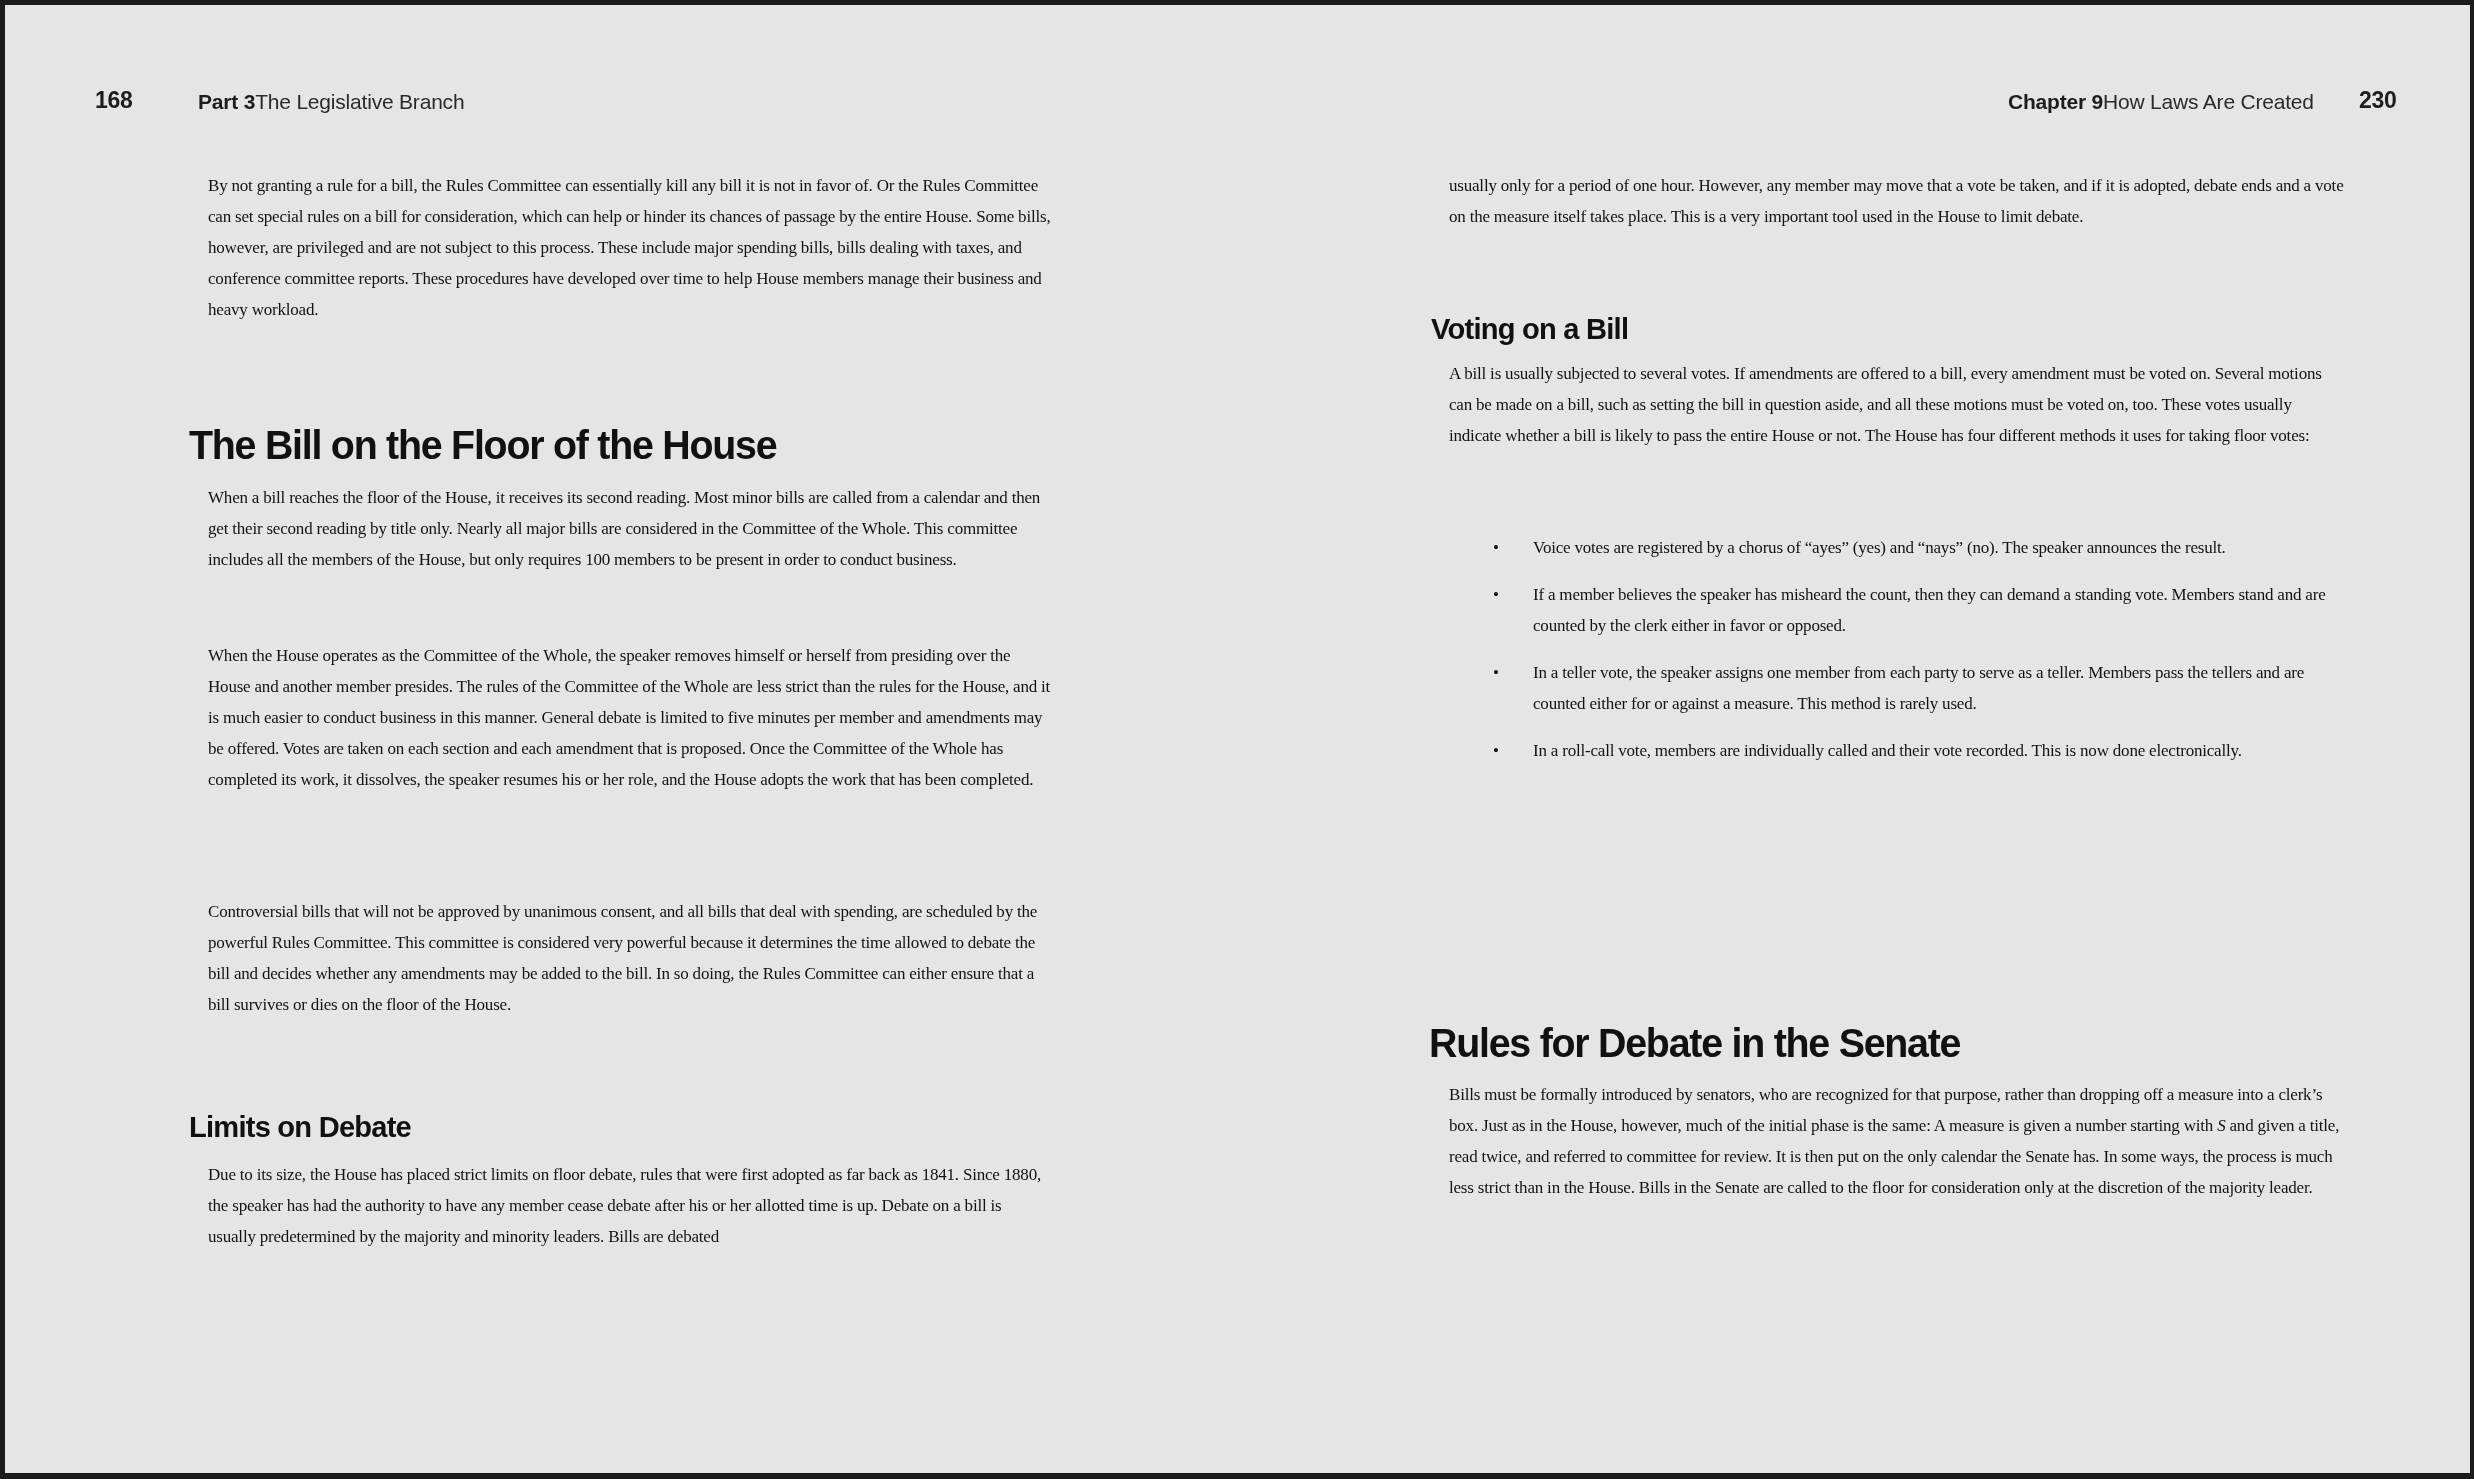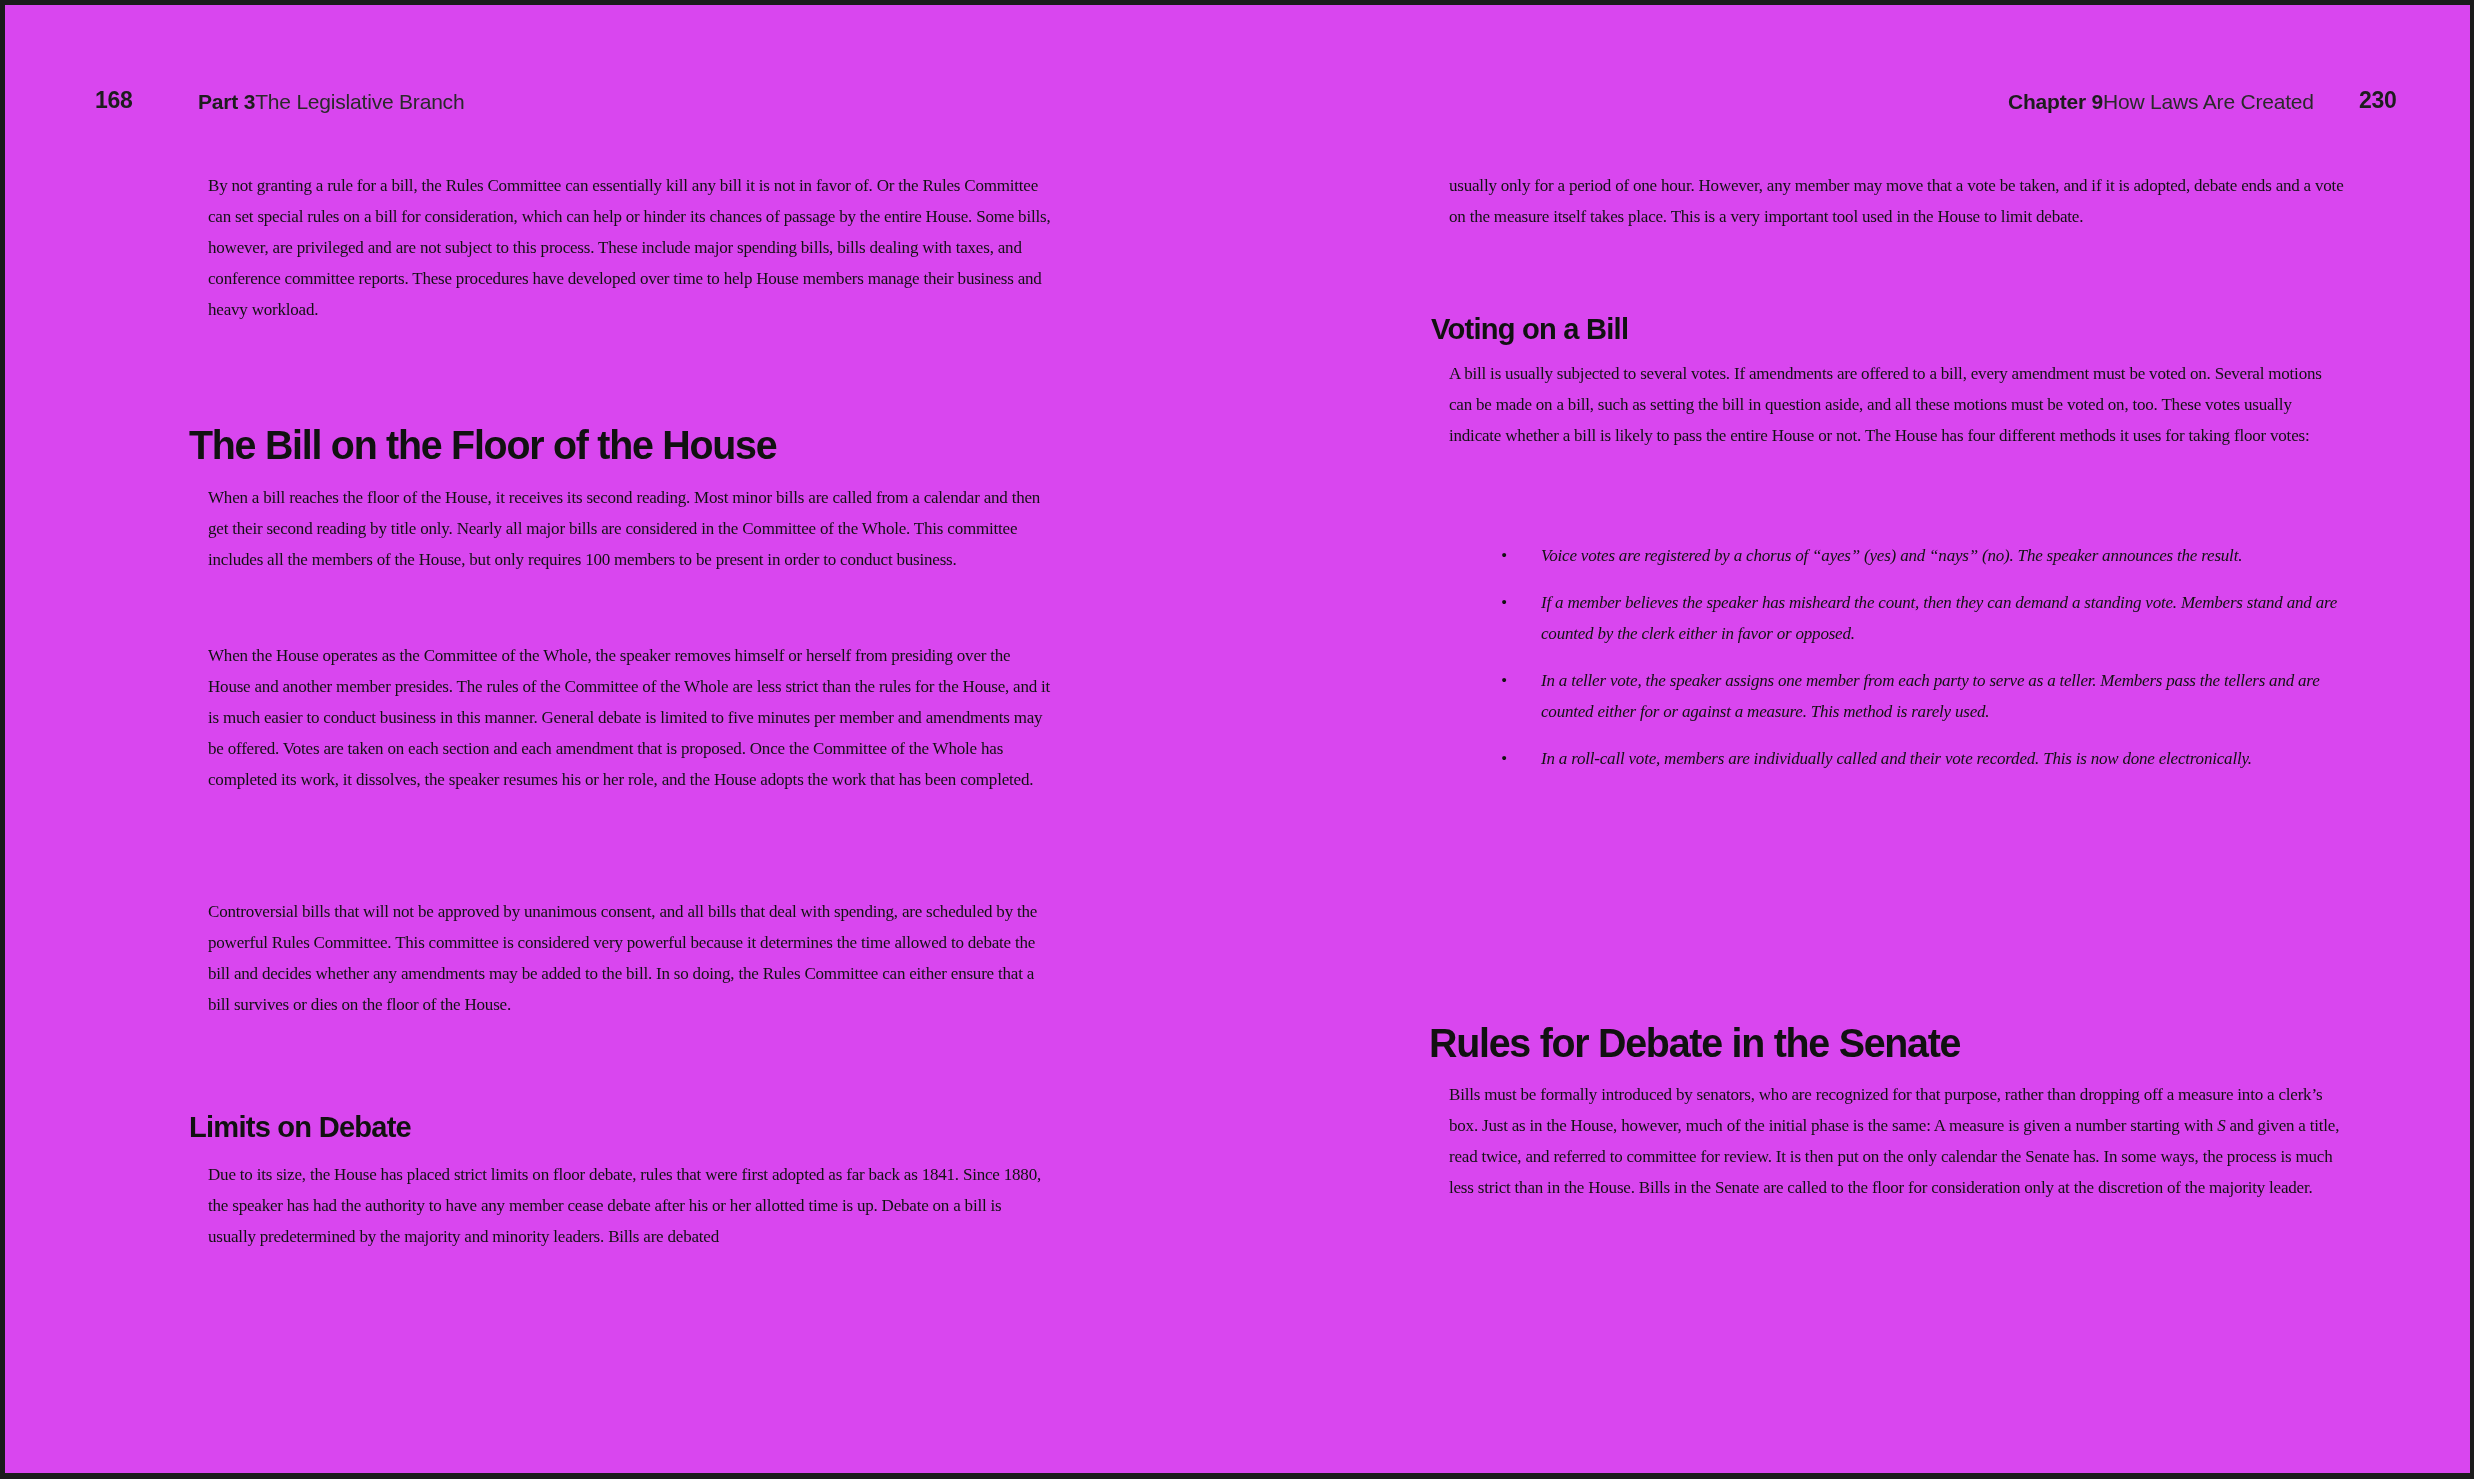--- a/index.html
+++ b/index.html
@@ -4,21 +4,21 @@
 <style>
   html, body {
     margin: 0;
     padding: 0;
     background: #ffffff;
   }
   .spread {
     position: relative;
     width: 2475px;
     height: 1480px;
-    background: #d946ef;
+    background: #e5e5e5;
     border-style: solid;
     border-color: #1b1b1b;
     border-width: 5.2px 5.2px 7.7px 5.2px;
     box-sizing: border-box;
     overflow: hidden;
   }
   .abs { position: absolute; }
 
   
   .folio {
@@ -69,24 +69,23 @@
     line-height: 32px;
     color: #111111;
     letter-spacing: -0.8px;
     transform: scaleX(0.97);
     transform-origin: left top;
     white-space: nowrap;
   }
 
   
   .bullet-list {
-    margin: 12px;
+    margin: 4px;
     padding: 0;
     list-style: none;
-    font-style: italic;
   }
   .bullet-item {
     position: relative;
     padding-left: 40px;
     margin: 0 0 16px 0;
   }
   .bullet-item::before {
     content: "\2022";
     position: absolute;
     left: 0;

